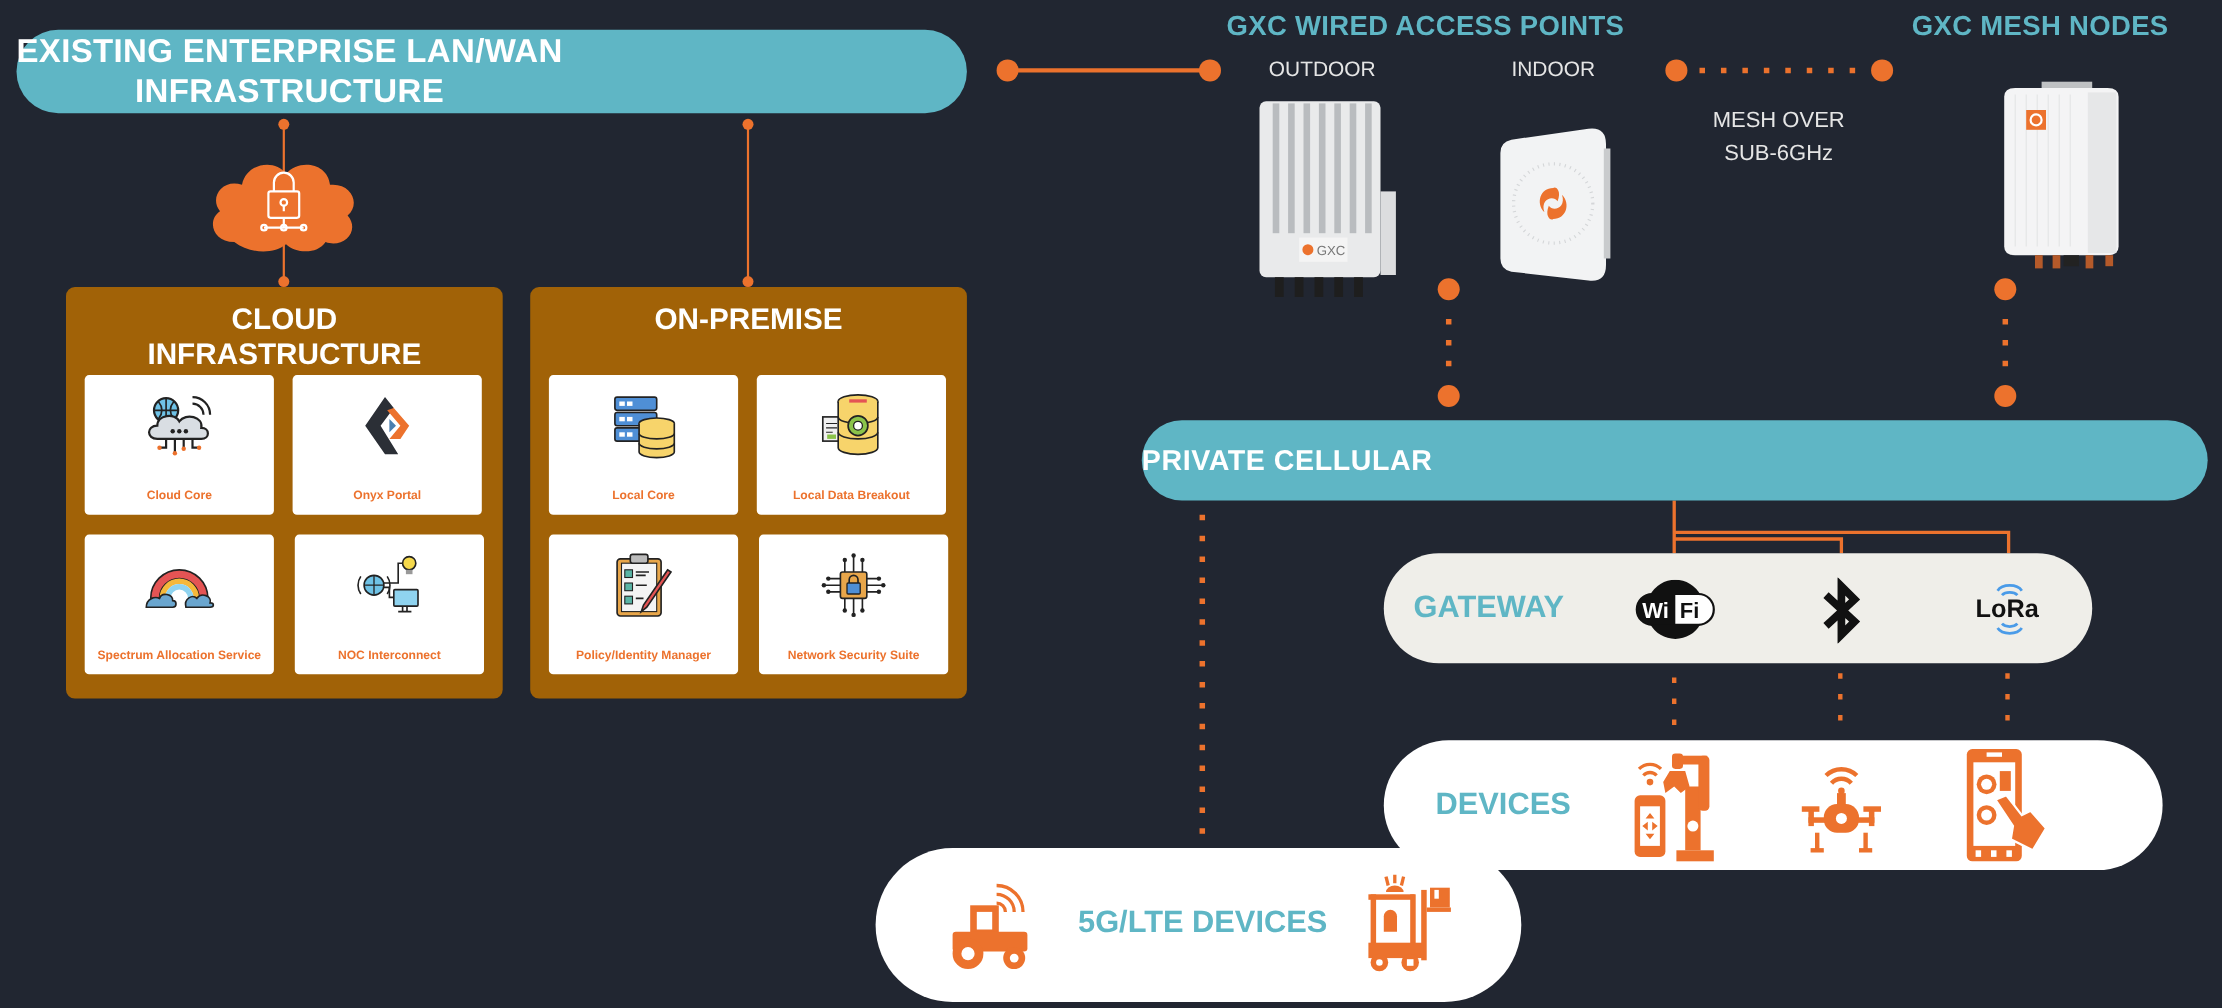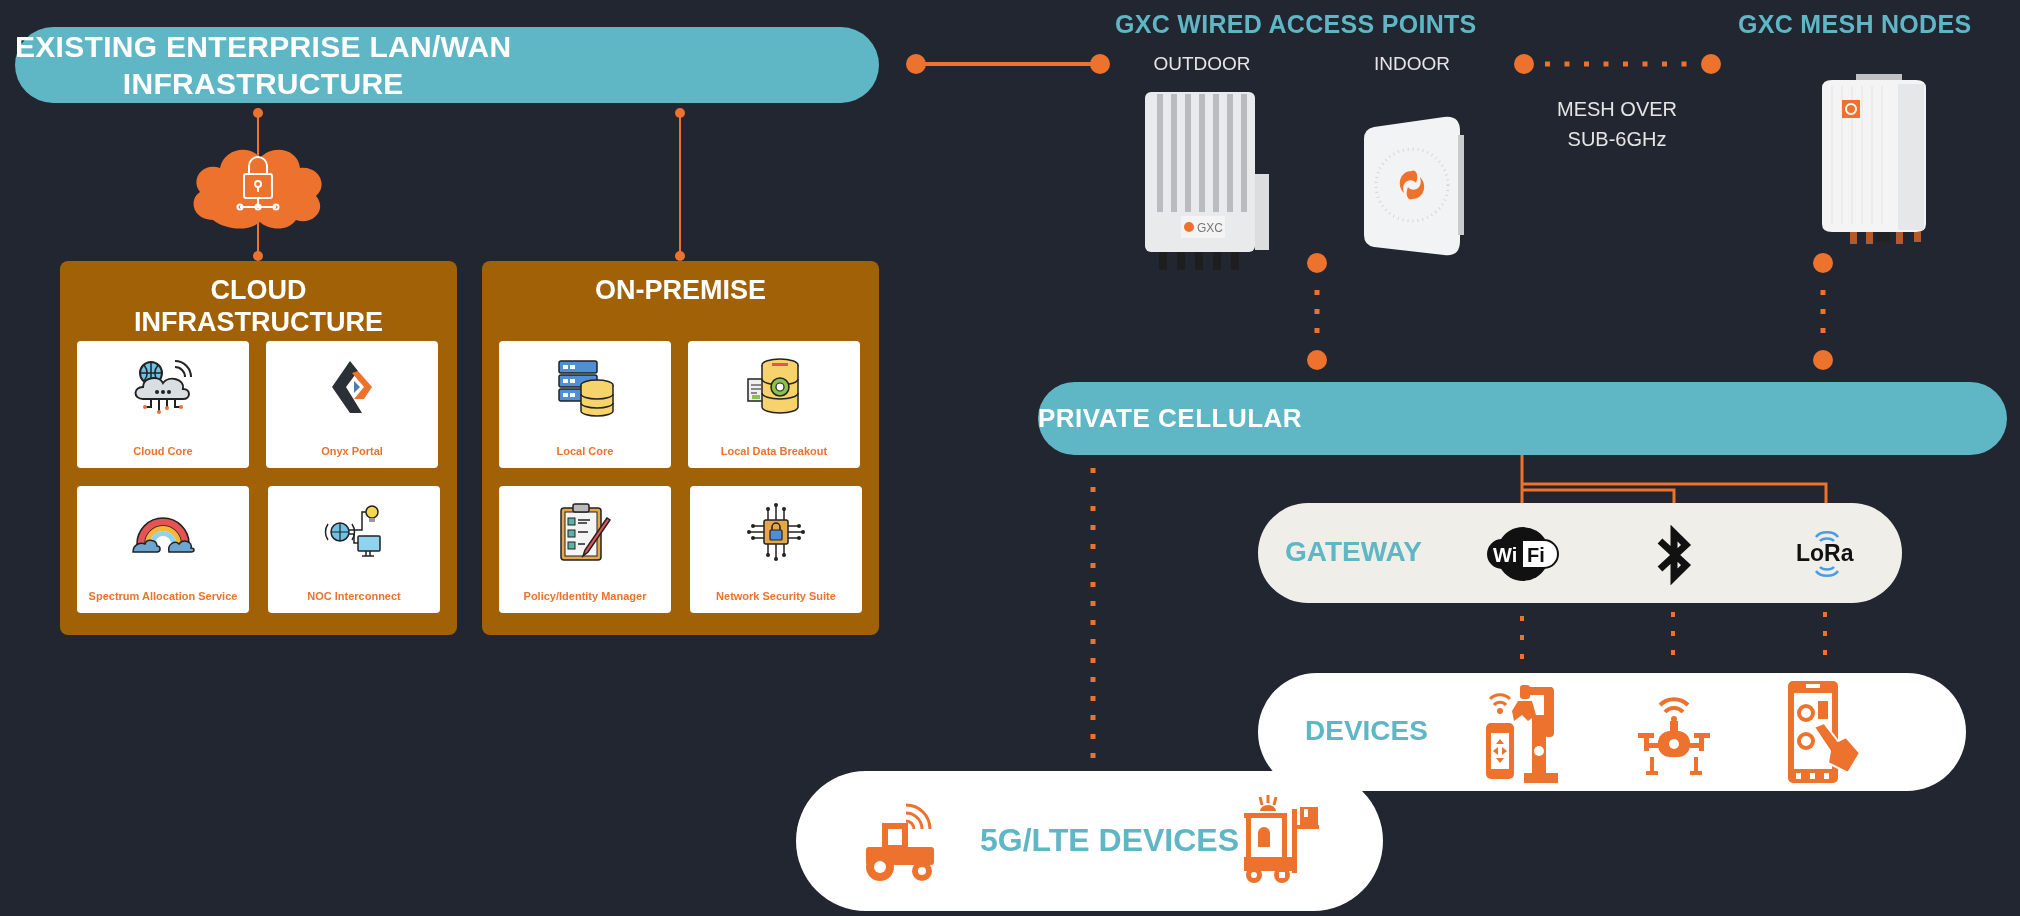--- a/index.html
+++ b/index.html
@@ -434,21 +434,21 @@
       <circle cx="42" cy="26" r="3"></circle>
       <rect x="20" y="22" width="26" height="28"></rect>
       <rect x="4" y="46" width="68" height="18" rx="3"></rect>
       <circle cx="18" cy="66" r="14"></circle>
       <circle cx="60" cy="70" r="10"></circle>
     </g>
     <rect x="26" y="28" width="14" height="16" fill="#fff"></rect>
     <circle cx="18" cy="66" r="6" fill="#fff"></circle>
     <circle cx="60" cy="70" r="4" fill="#fff"></circle>
   </svg>
-  <div class="pill-label" style="left:184px;top:51px;font-size:32px">5G/LTE DEVICES</div>
+  <div class="pill-label" style="left:184px;top:51px;font-size:28px">5G/LTE DEVICES</div>
   <svg class="abs" style="left:446px;top:24px" width="80" height="92" viewBox="0 0 80 92">
     <g stroke="#ec722d" stroke-width="3">
       <line x1="18" y1="2" x2="20" y2="10"></line>
         <line x1="26" y1="0" x2="26" y2="8"></line>
         <line x1="34" y1="2" x2="32" y2="10"></line>
     </g>
     <g fill="#ec722d">
       <path d="M18 16 a8 6 0 0 1 16 0 Z"></path>
       <rect x="2" y="18" width="42" height="5"></rect>
       <rect x="4" y="18" width="5" height="54"></rect>

